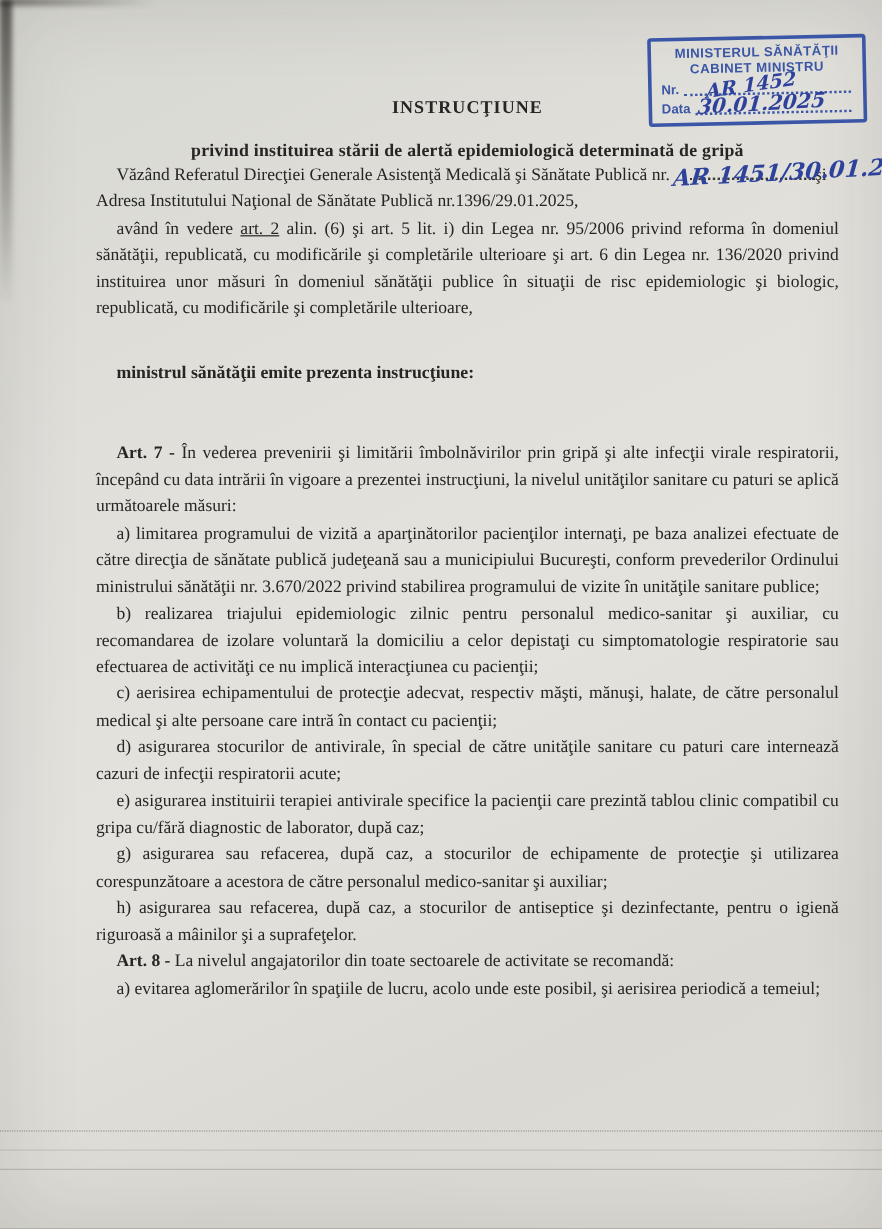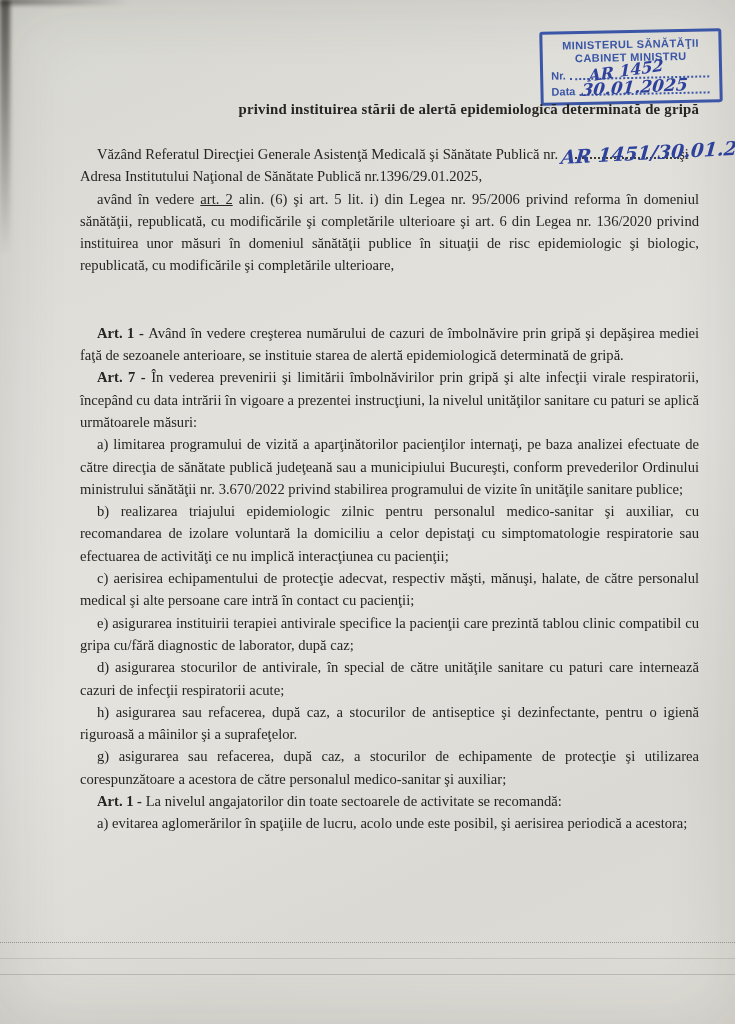--- a/index.html
+++ b/index.html
@@ -56,23 +56,23 @@
   .content {
     position: relative;
     padding: 82px 36px 0 80px;
   }
   h1.doc-title {
     margin: 0; font-size: 15px; font-weight: bold;
     text-align: center; letter-spacing: 0.9px;
   }
   h2.doc-subtitle {
     margin: 19px 0 0; font-size: 14.8px; font-weight: bold;
-    text-align: right; letter-spacing: 0.2px;
+    text-align: center; letter-spacing: 0.2px;
   }
-  .preamble { margin-top: 25px; }
+  .preamble { }
   p.para {
     margin: 0; font-size: 14.6px; line-height: 22.3px;
     text-align: justify; text-indent: 17px;
   }
   .u { text-decoration: underline; }
   .hand-wrap { position: relative; display: inline-block; }
   .dot-leader {
     display: inline-block; width: 104px; height: 12px;
     border-bottom: 2px dotted #3b3a36;
   }
@@ -114,44 +114,45 @@
     </div>
     <div class="stamp-row">
       <span class="stamp-label">Data</span>
       <span class="stamp-dots">
           <span class="stamp-hand datehand">30.01.2025</span>
         </span>
     </div>
   </div>
 
   <div class="content">
+    <h1 class="doc-title">INSTRUCŢIUNE</h1>
     <h2 class="doc-subtitle">privind instituirea stării de alertă epidemiologică determinată de gripă</h2>
 
     <div class="preamble">
       <p class="para"><span>Văzând Referatul Direcţiei Generale Asistenţă Medicală şi Sănătate Publică nr.</span><span class="hand-wrap"><span class="dot-leader"></span><span class="hand-inline">AR 1451/30.01.2025</span></span><span>şi</span><br><span>Adresa Institutului Naţional de Sănătate Publică nr.1396/29.01.2025,</span></p>
 
       <p class="para"><span>având în vedere </span><span class="u">art. 2</span><span> alin. (6) şi art. 5 lit. i) din Legea nr. 95/2006 privind reforma în domeniul sănătăţii, republicată, cu modificările şi completările ulterioare şi art. 6 din Legea nr. 136/2020 privind instituirea unor măsuri în domeniul sănătăţii publice în situaţii de risc epidemiologic şi biologic, republicată, cu modificările şi completările ulterioare,</span></p>
 
 
+      <p class="emitter">ministrul sănătăţii emite prezenta instrucţiune:</p>
     </div>
 
     <div class="articles">
-      <p class="para"><span class="art-label">Art. 1 -</span><span>Având în vedere creşterea numărului de cazuri de îmbolnăvire prin gripă şi depăşirea mediei faţă de sezoanele anterioare, se instituie starea de alertă epidemiologică determinată de gripă.</span></p>
 
       <p class="para"><span class="art-label">Art. 7 -</span><span>În vederea prevenirii şi limitării îmbolnăvirilor prin gripă şi alte infecţii virale respiratorii, începând cu data intrării în vigoare a prezentei instrucţiuni, la nivelul unităţilor sanitare cu paturi se aplică următoarele măsuri:</span></p>
 
       <p class="para"><span class="item-letter">a)</span><span>limitarea programului de vizită a aparţinătorilor pacienţilor internaţi, pe baza analizei efectuate de către direcţia de sănătate publică judeţeană sau a municipiului Bucureşti, conform prevederilor Ordinului ministrului sănătăţii nr. 3.670/2022 privind stabilirea programului de vizite în unităţile sanitare publice;</span></p>
       <p class="para"><span class="item-letter">b)</span><span>realizarea triajului epidemiologic zilnic pentru personalul medico-sanitar şi auxiliar, cu recomandarea de izolare voluntară la domiciliu a celor depistaţi cu simptomatologie respiratorie sau efectuarea de activităţi ce nu implică interacţiunea cu pacienţii;</span></p>
       <p class="para"><span class="item-letter">c)</span><span>aerisirea echipamentului de protecţie adecvat, respectiv măşti, mănuşi, halate, de către personalul medical şi alte persoane care intră în contact cu pacienţii;</span></p>
+      <p class="para"><span class="item-letter">d)</span><span>asigurarea stocurilor de antivirale, în special de către unităţile sanitare cu paturi care internează cazuri de infecţii respiratorii acute;</span></p>
       <p class="para"><span class="item-letter">e)</span><span>asigurarea instituirii terapiei antivirale specifice la pacienţii care prezintă tablou clinic compatibil cu gripa cu/fără diagnostic de laborator, după caz;</span></p>
-      <p class="para"><span class="item-letter">d)</span><span>asigurarea stocurilor de antivirale, în special de către unităţile sanitare cu paturi care internează cazuri de infecţii respiratorii acute;</span></p>
+      <p class="para"><span class="item-letter">g)</span><span>asigurarea sau refacerea, după caz, a stocurilor de echipamente de protecţie şi utilizarea corespunzătoare a acestora de către personalul medico-sanitar şi auxiliar;</span></p>
       <p class="para"><span class="item-letter">h)</span><span>asigurarea sau refacerea, după caz, a stocurilor de antiseptice şi dezinfectante, pentru o igienă riguroasă a mâinilor şi a suprafeţelor.</span></p>
-      <p class="para"><span class="item-letter">g)</span><span>asigurarea sau refacerea, după caz, a stocurilor de echipamente de protecţie şi utilizarea corespunzătoare a acestora de către personalul medico-sanitar şi auxiliar;</span></p>
 
-      <p class="para"><span class="art-label">Art. 1 -</span><span>La nivelul angajatorilor din toate sectoarele de activitate se recomandă:</span></p>
-      <p class="para"><span class="item-letter">a)</span><span>evitarea aglomerărilor în spaţiile de lucru, acolo unde este posibil, şi aerisirea periodică a acestora;</span></p>
+      <p class="para"><span class="art-label">Art. 8 -</span><span>La nivelul angajatorilor din toate sectoarele de activitate se recomandă:</span></p>
+      <p class="para"><span class="item-letter">a)</span><span>evitarea aglomerărilor în spaţiile de lucru, acolo unde este posibil, şi aerisirea periodică a temeiul;</span></p>
     </div>
   </div>
 
   <div class="fold fold1"></div>
   <div class="fold fold2"></div>
   <div class="fold fold3"></div>
 </div>
 
 </body></html>

